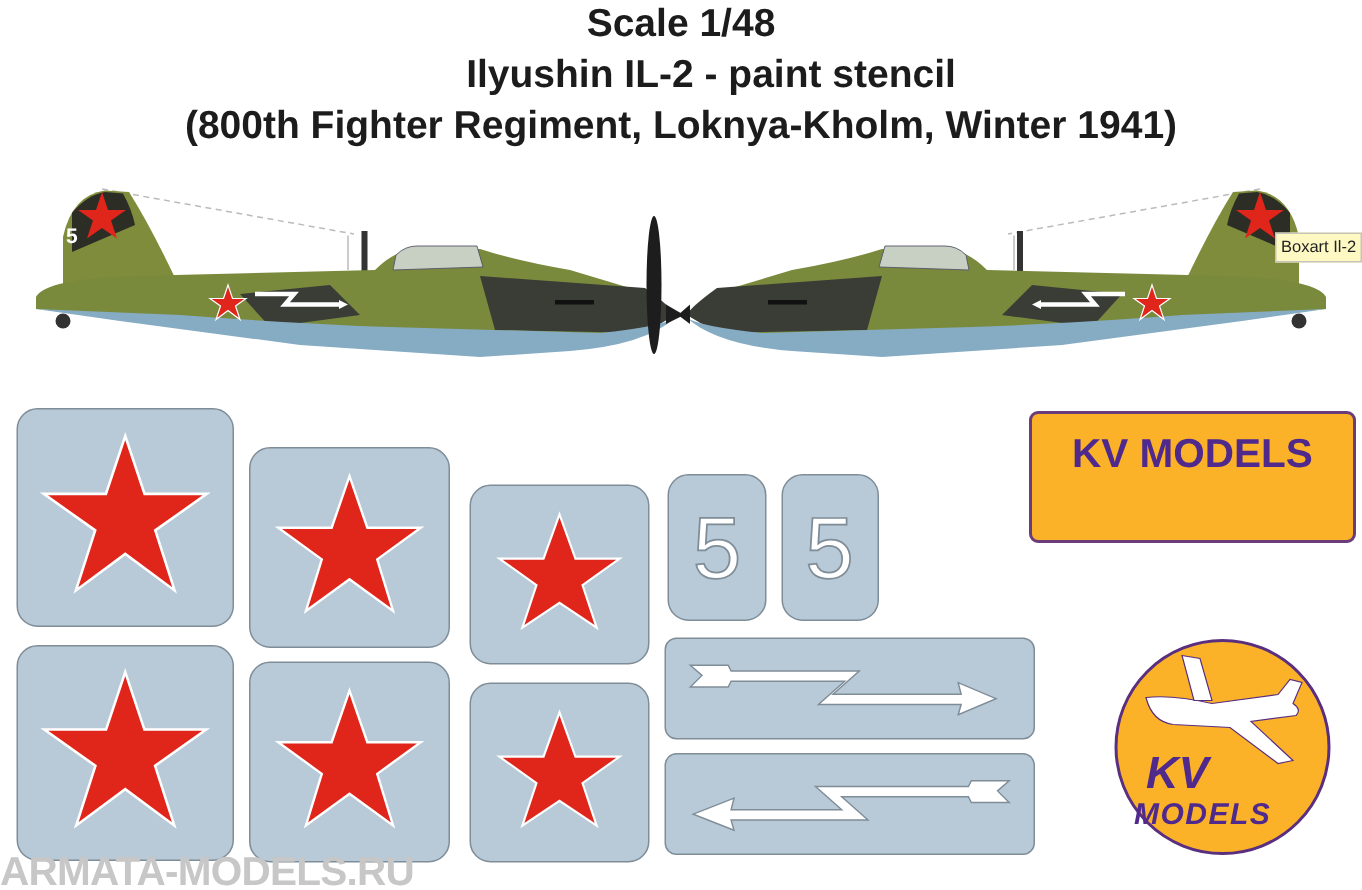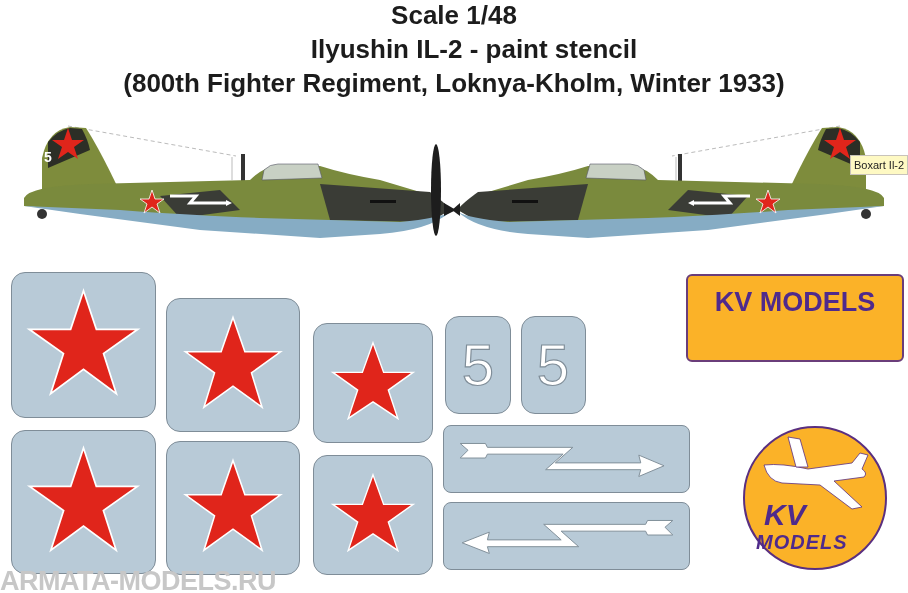--- a/index.html
+++ b/index.html
@@ -10,21 +10,21 @@
   .mask svg{position:absolute;left:0;top:0;width:100%;height:100%;}
   .kvbox{position:absolute;left:686px;top:274px;width:218px;height:88px;background:#fbb228;border:2px solid #6a3d7a;border-radius:6px;box-sizing:border-box;text-align:center;color:#4f2a8c;font-weight:bold;font-size:27px;line-height:32px;padding-top:10px;}
   .tooltip{position:absolute;left:850px;top:155px;height:18px;padding:0 3px;background:#fef9c3;border:1px solid #c8c3ba;font-size:11px;line-height:18px;color:#222;white-space:nowrap;}
   .watermark{position:absolute;left:0;top:566px;font-size:27px;font-weight:bold;color:#c7c7c7;letter-spacing:-0.5px;}
 </style>
 </head>
 <body>
 
 <div class="title" style="top:0px;">Scale 1/48</div>
 <div class="title" style="top:34px;padding-left:20px;">Ilyushin IL-2 - paint stencil</div>
-<div class="title" style="top:68px;">(800th Fighter Regiment, Loknya-Kholm, Winter 1933)</div>
+<div class="title" style="top:68px;">(800th Fighter Regiment, Loknya-Kholm, Winter 1941)</div>
 
 <svg class="abs" style="left:0;top:110px;" width="460" height="140" viewBox="0 0 460 140">
   <line x1="68" y1="16" x2="236" y2="46" stroke="#bbb" stroke-dasharray="4,3"></line>
   <line x1="232" y1="47" x2="232" y2="70" stroke="#bbb"></line>
   <rect x="241" y="44" width="4" height="30" fill="#333"></rect>
 
   <path d="M42 48 Q48 20 70 17 L86 18 Q100 40 118 78 L42 80 Z" fill="#7e8c3c"></path>
   <path d="M48 32 Q58 20 70 18 L82 19 Q88 30 90 40 L48 58 Z" fill="#2c2e26"></path>
 
   <path d="M24 88 Q30 76 90 74 L250 70 Q262 58 275 56 L320 56 Q345 64 380 70 L430 85 Q448 95 450 100 Q430 112 400 114 L300 118 L120 104 L24 96 Z" fill="#7a8a3d"></path>

